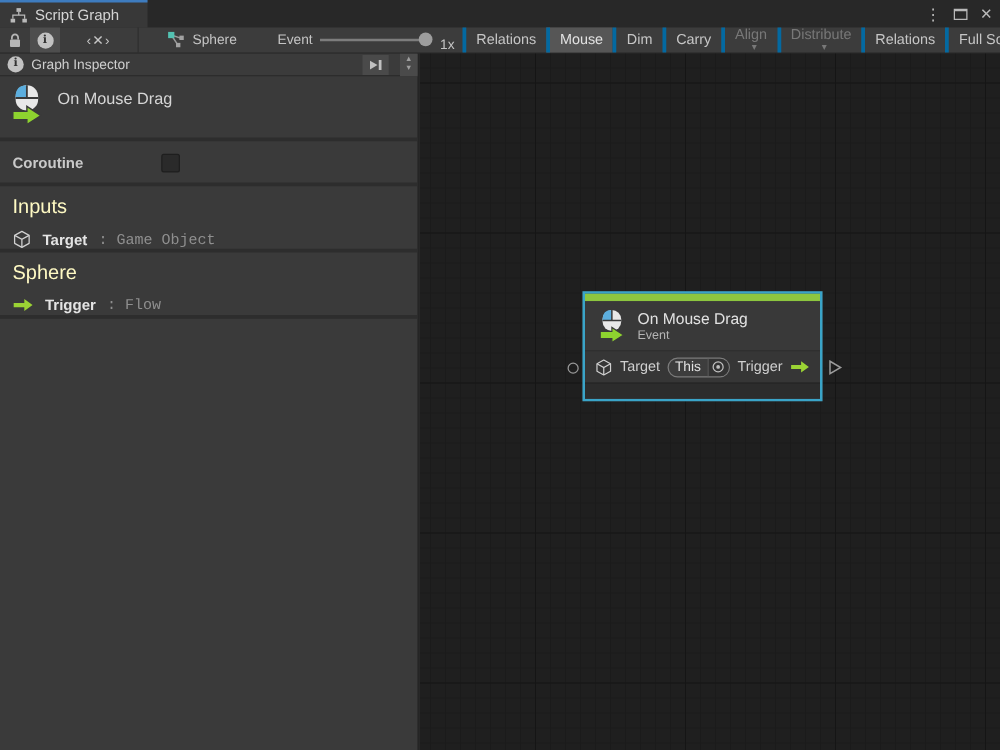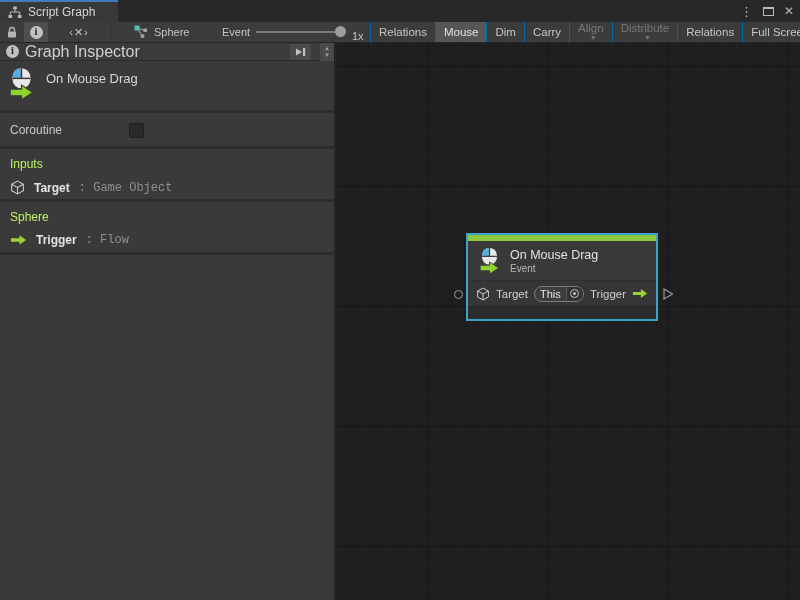--- a/index.html
+++ b/index.html
@@ -31,40 +31,40 @@
     display:flex; align-items:center; justify-content:center;
     font-size:9px; font-weight:bold; font-family:"DejaVu Serif",serif; line-height:1;
   }
   .tb-code { color:#c6c6c6; font-size:11px; letter-spacing:1px; }
   .tb-label { font-size:11px; color:#c4c4c4; }
   .slider-track { position:absolute; left:0; right:4px; top:9px; height:2px; background:#7d7d7d; }
   .slider-handle { position:absolute; right:0; top:4px; width:11px; height:11px; border-radius:50%; background:#9d9d9d; }
   .tb-buttons { position:absolute; left:370px; right:0; top:0; height:20px; display:flex; }
   .tb-btn {
     display:flex; align-items:center; padding:0 8px; font-size:11.5px; color:#c6c6c6;
-    border-left:1px solid #0369a1; white-space:nowrap; cursor:pointer;
+    border-left:3px solid #0369a1; white-space:nowrap; cursor:pointer;
   }
   .tb-btn.active { background:#565656; color:#e2e2e2; }
   .tb-btn.disabled { color:#787878; cursor:default;flex-direction:column; }
   .caret { margin-left:5px; font-size:8px; line-height:1; }
   
   .inspector { position:absolute; left:0; top:43px; width:335px; bottom:0; background:#3a3a3a; border-right:1px solid #212121; }
   .insp-header { height:18px; background:#3b3b3b; border-bottom:1px solid #2c2c2c; display:flex; align-items:center; gap:6px; padding-left:6px; }
-  .insp-title { flex:1; font-size:16px; color:#cfcfcf; }
+  .insp-title { flex:1; font-size:11px; color:#cfcfcf; }
   .insp-dock { width:21px; height:16px; background:#4a4a4a; display:flex; align-items:center; justify-content:center; margin-right:3px; cursor:pointer; }
   .insp-stepper { width:14px; height:18px; background:#4a4a4a; display:flex; flex-direction:column; align-items:center; justify-content:center; gap:1px; cursor:pointer; }
   .insp-stepper span { font-size:6px; line-height:1; color:#9f9f9f; }
   .sec { border-bottom:3px solid #2d2d2d; }
   .sec-unit { height:52px; display:flex; gap:11px; padding:6px 8px 0; }
   .unit-title { font-size:13px; color:#d6d6d6; margin-top:4px; }
-  .sec-coroutine { height:36px; position:relative; display:flex; align-items:center; padding-left:10px; }
+  .sec-coroutine { height:36px; position:relative; display:flex; align-items:center; padding-left:10px;font-weight:bold; }
   .coroutine-label { font-size:12px; color:#c9c9c9; }
   .checkbox { position:absolute; left:129px; top:10px; width:15px; height:15px; background:#2a2a2a; border:1px solid #1e1e1e; border-radius:2px; cursor:pointer; }
   .sec-io { height:53px; padding:8px 10px 0; }
-  .io-header { font-size:12px; color:#bef264; }
+  .io-header { font-size:16px; color:#fef9c3; }
   .io-row { margin-top:9px; display:flex; align-items:center; gap:9px; }
   .io-name { font-weight:bold; font-size:12px; color:#e4e4e4; }
   .io-type { font-size:12px; color:#8f8f8f;font-family:Liberation Mono, monospace; }
   
   .canvas {
     position:absolute; left:336px; top:43px; right:0; bottom:0;
     background-color:#1f1f1f;
     background-image:
       linear-gradient(to bottom, #151515 1px, transparent 1px),
       linear-gradient(to right, #151515 1px, transparent 1px),

